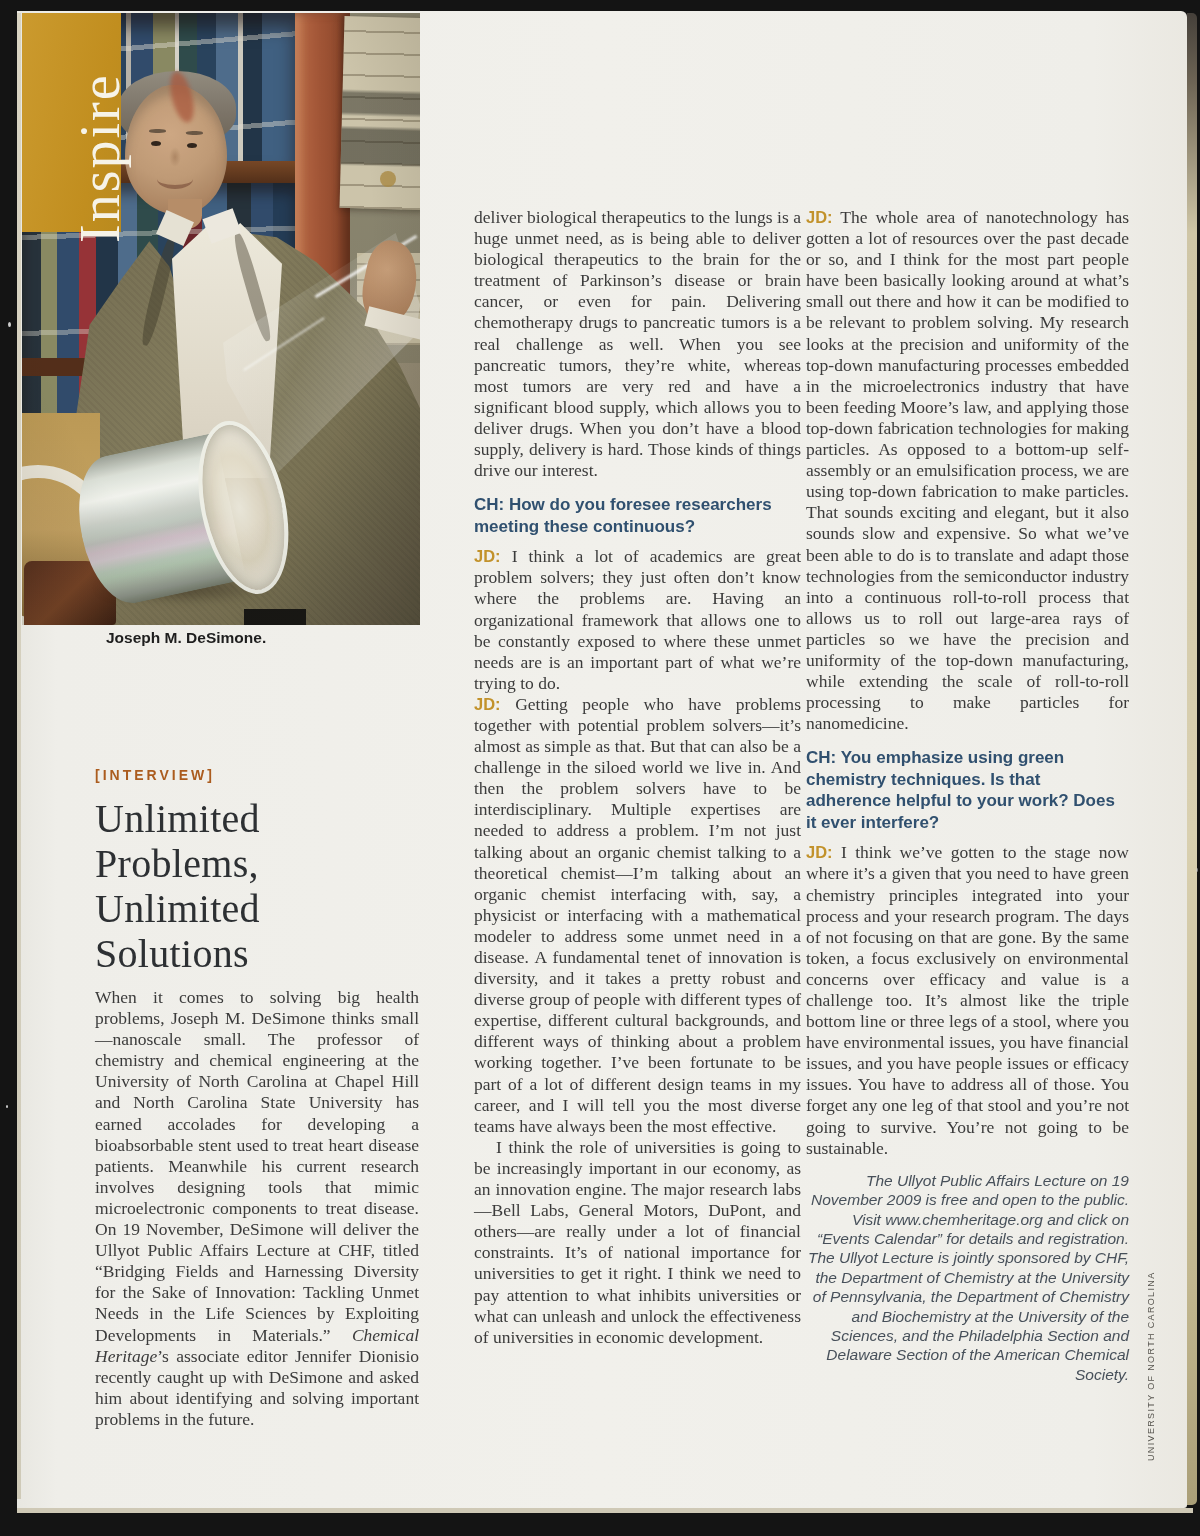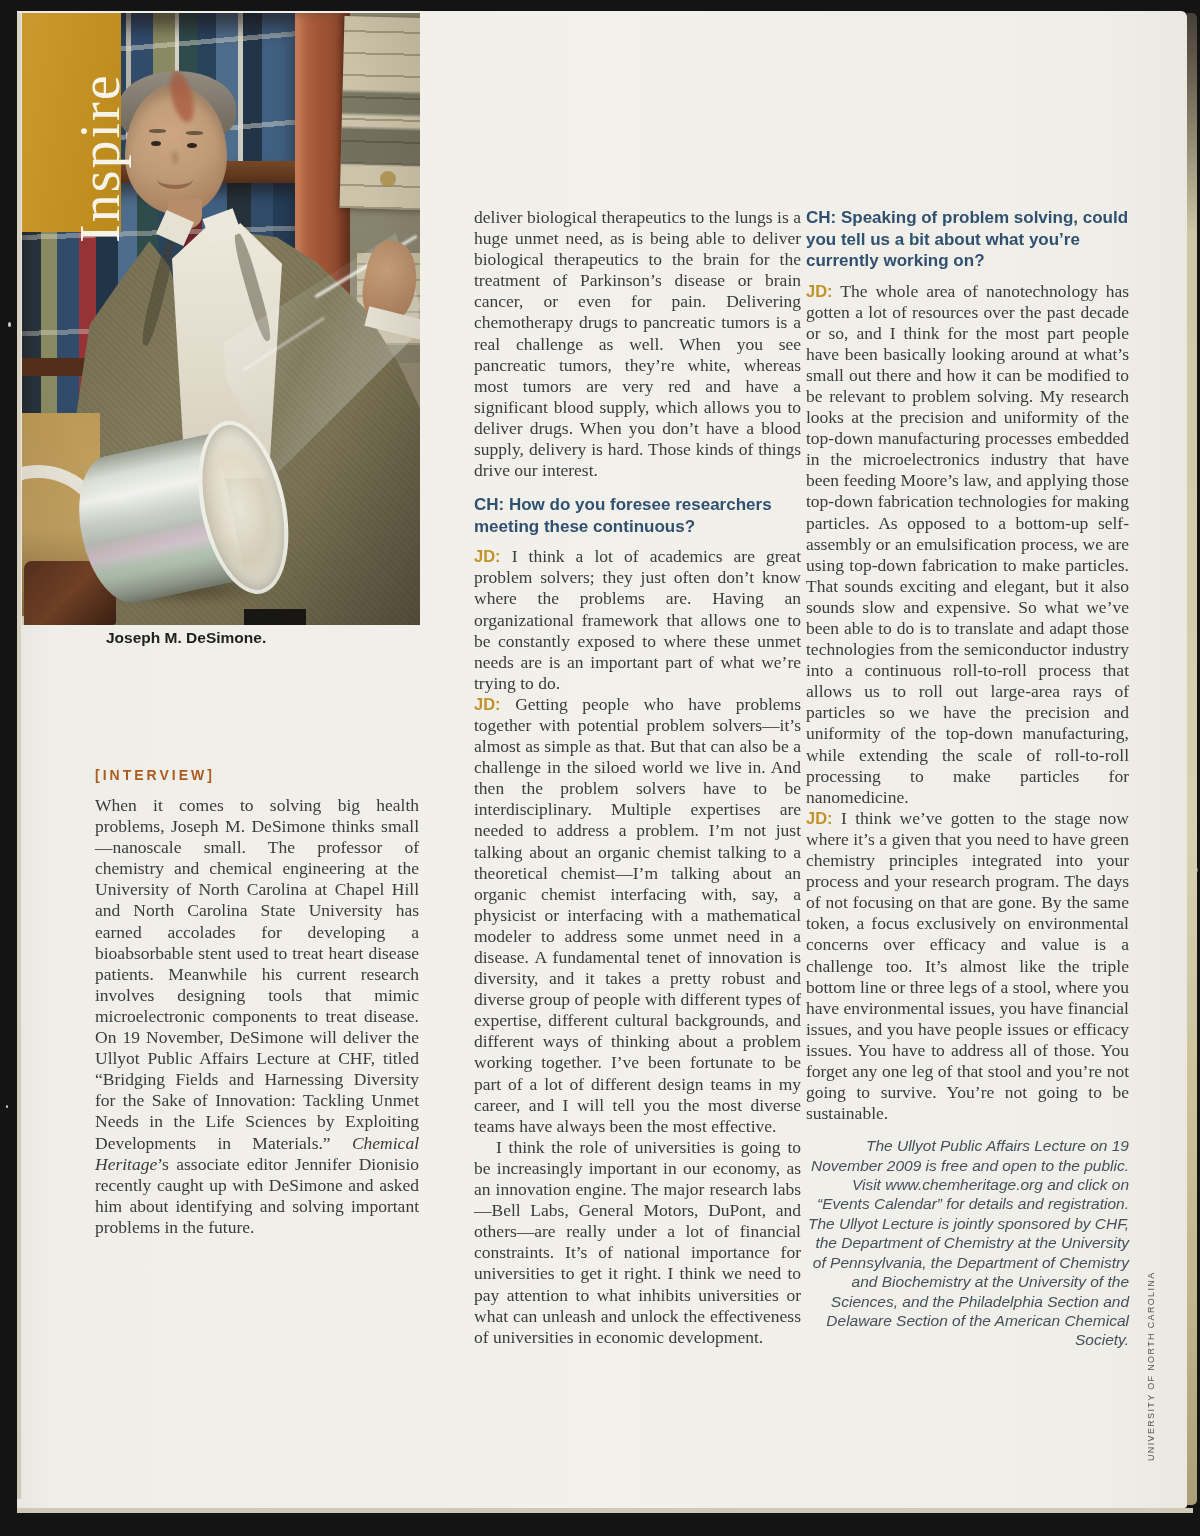--- a/index.html
+++ b/index.html
@@ -190,35 +190,39 @@
     <div class="ph-vig"></div>
   </div>
 
   <div class="banner"></div>
   <div class="inspire">Inspire</div>
 
   <div class="caption">Joseph M. DeSimone.</div>
 
   <div class="col" style="left:78px; top:755px; width:324px;">
     <div class="kicker">[INTERVIEW]</div>
+    <div class="title">
+      <div>Unlimited Problems,</div>
+      <div>Unlimited Solutions</div>
+    </div>
     <p class="serif-body intro"><span>When it comes to solving big health problems, Joseph M. DeSimone thinks small—nanoscale small. The professor of chemistry and chemical engineering at the University of North Carolina at Chapel Hill and North Carolina State University has earned accolades for developing a bioabsorbable stent used to treat heart disease patients. Meanwhile his current research involves designing tools that mimic microelectronic components to treat disease. On 19 November, DeSimone will deliver the Ullyot Public Affairs Lecture at CHF, titled “Bridging Fields and Harnessing Diversity for the Sake of Innovation: Tackling Unmet Needs in the Life Sciences by Exploiting Developments in Materials.” </span><span class="it">Chemical Heritage</span><span>’s associate editor Jennifer Dionisio recently caught up with DeSimone and asked him about identifying and solving important problems in the future.</span></p>
   </div>
 
 
   <div class="col" style="left:457px; top:196px; width:327px;">
     <p class="serif-body">deliver biological therapeutics to the lungs is a huge unmet need, as is being able to deliver biological therapeutics to the brain for the treatment of Parkinson’s disease or brain cancer, or even for pain. Delivering chemotherapy drugs to pancreatic tumors is a real challenge as well. When you see pancreatic tumors, they’re white, whereas most tumors are very red and have a significant blood supply, which allows you to deliver drugs. When you don’t have a blood supply, delivery is hard. Those kinds of things drive our interest.</p>
     <div class="q">CH:  How do you foresee researchers meeting these continuous?</div>
     <p class="serif-body"><span class="jd">JD:</span> <span>I think a lot of academics are great problem solvers; they just often don’t know where the problems are. Having an organizational framework that allows one to be constantly exposed to where these unmet needs are is an important part of what we’re trying to do.</span></p>
     <p class="serif-body"><span class="jd">JD:</span> <span>Getting people who have problems together with potential problem solvers—it’s almost as simple as that. But that can also be a challenge in the siloed world we live in. And then the problem solvers have to be interdisciplinary.  Multiple expertises are needed to address a problem. I’m not just talking about an organic chemist talking to a theoretical chemist—I’m talking about an organic chemist interfacing with, say, a physicist or interfacing with a mathematical modeler to address some unmet need in a disease. A fundamental tenet of innovation is diversity, and it takes a pretty robust and diverse group of people with different types of expertise, different cultural backgrounds, and different ways of thinking about a problem working together. I’ve been fortunate to be part of a lot of different design teams in my career, and I will tell you the most diverse teams have always been the most effective.</span></p>
     <p class="serif-body para2">I think the role of universities is going to be increasingly important in our economy, as an innovation engine. The major research labs—Bell Labs, General Motors, DuPont, and others—are really under a lot of financial constraints. It’s of national importance for universities to get it right. I think we need to pay attention to what inhibits universities or what can unleash and unlock the effectiveness of universities in economic development.</p>
   </div>
 
   <div class="col" style="left:789px; top:196px; width:323px;">
-    <div class="q">CH: Speaking of problem solving, could you tell us a bit about what you’re currently working on?</div>
     <p class="serif-body"><span class="jd">JD:</span> <span>The whole area of nanotechnology has gotten a lot of resources over the past decade or so, and I think for the most part people have been basically looking around at what’s small out there and how it can be modified to be relevant to problem solving. My research looks at the precision and uniformity of the top-down manufacturing processes embedded in the microelectronics industry that have been feeding Moore’s law, and applying those top-down fabrication technologies for making particles. As opposed to a bottom-up self-assembly or an emulsification process, we are using top-down fabrication to make particles. That sounds exciting and elegant, but it also sounds slow and expensive. So what we’ve been able to do is to translate and adapt those technologies from the semiconductor industry into a continuous roll-to-roll process that allows us to roll out large-area rays of particles so we have the precision and uniformity of the top-down manufacturing, while extending the scale of roll-to-roll processing to make particles for nanomedicine.</span></p>
+    <div class="q">CH: You emphasize using green chemistry techniques. Is that adherence helpful to your work? Does it ever interfere?</div>
     <p class="serif-body"><span class="jd">JD:</span> <span>I think we’ve gotten to the stage now where it’s a given that you need to have green chemistry principles integrated into your process and your research program. The days of not focusing on that are gone. By the same token, a focus exclusively on environmental concerns over efficacy and value is a challenge too. It’s almost like the triple bottom line or three legs of a stool, where you have environmental issues, you have financial issues, and you have people issues or efficacy issues. You have to address all of those. You forget any one leg of that stool and you’re not going to survive. You’re not going to be sustainable.</span></p>
     <p class="note">The Ullyot Public Affairs Lecture on 19 November 2009 is free and open to the public. Visit www.chemheritage.org and click on “Events Calendar” for details and registration. The Ullyot Lecture is jointly sponsored by CHF, the Department of Chemistry at the University of Pennsylvania, the Department of Chemistry and Biochemistry at the University of the Sciences, and the Philadelphia Section and Delaware Section of the American Chemical Society.</p>
   </div>
 
   <div class="footerline">
     <span class="f-num">10</span><span class="f-mag">CHEMICAL HERITAGE</span><span class="f-issue">Fall 2009</span>
   </div>
 
   <div class="credit">UNIVERSITY OF NORTH CAROLINA</div>
 

